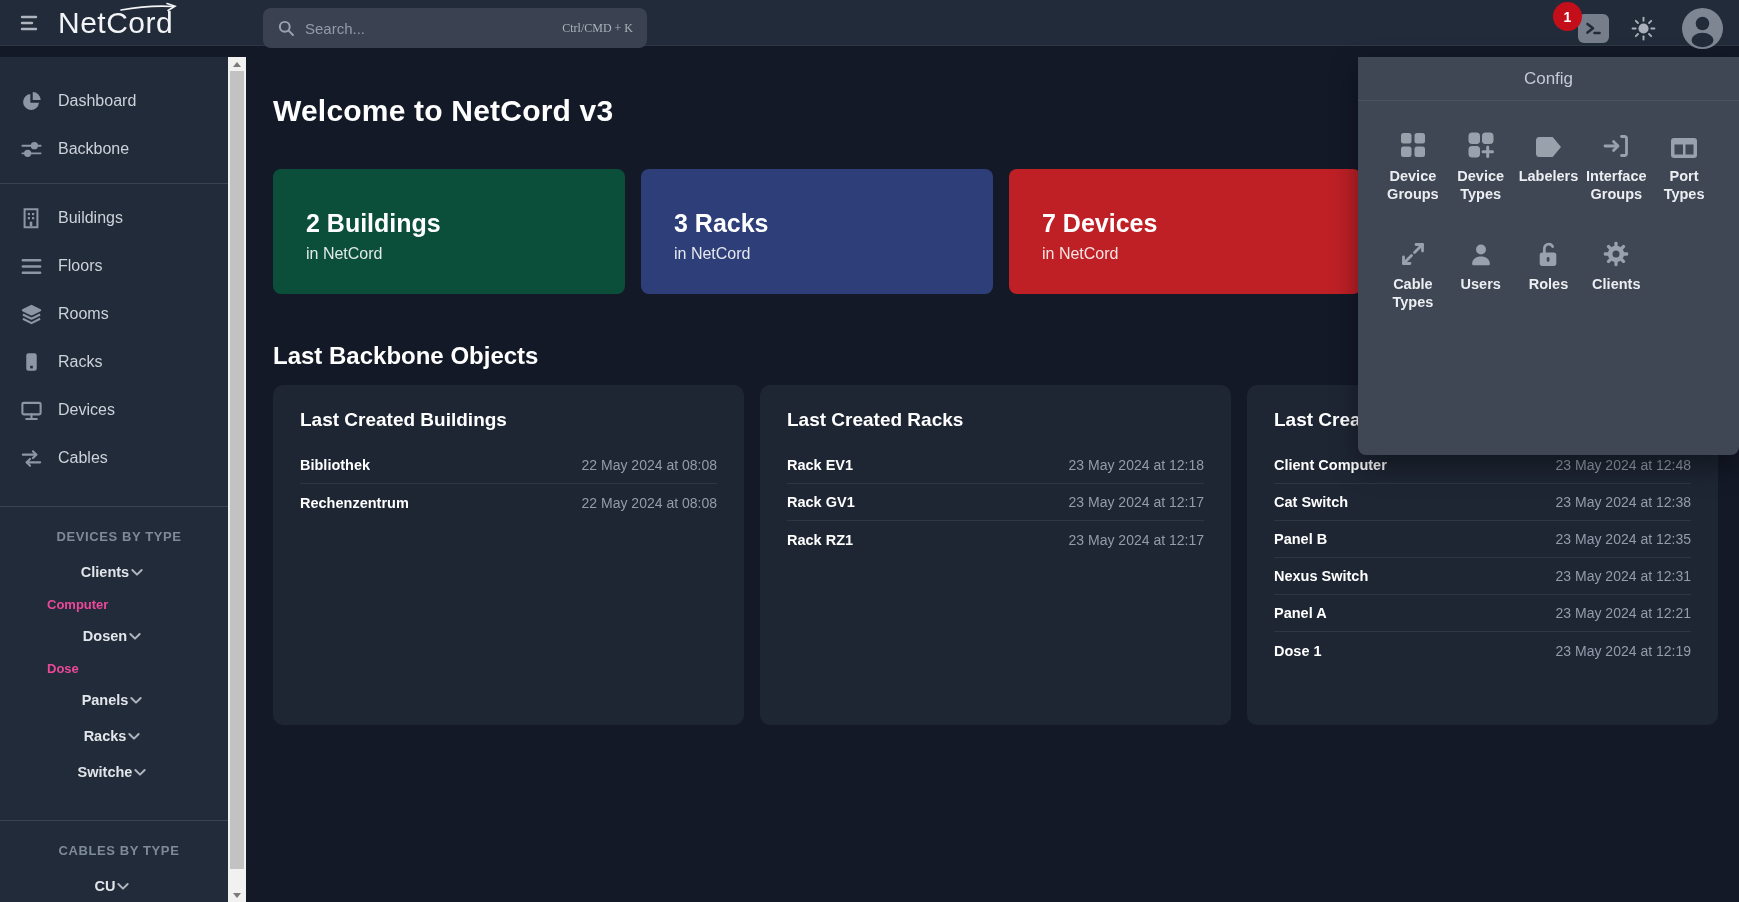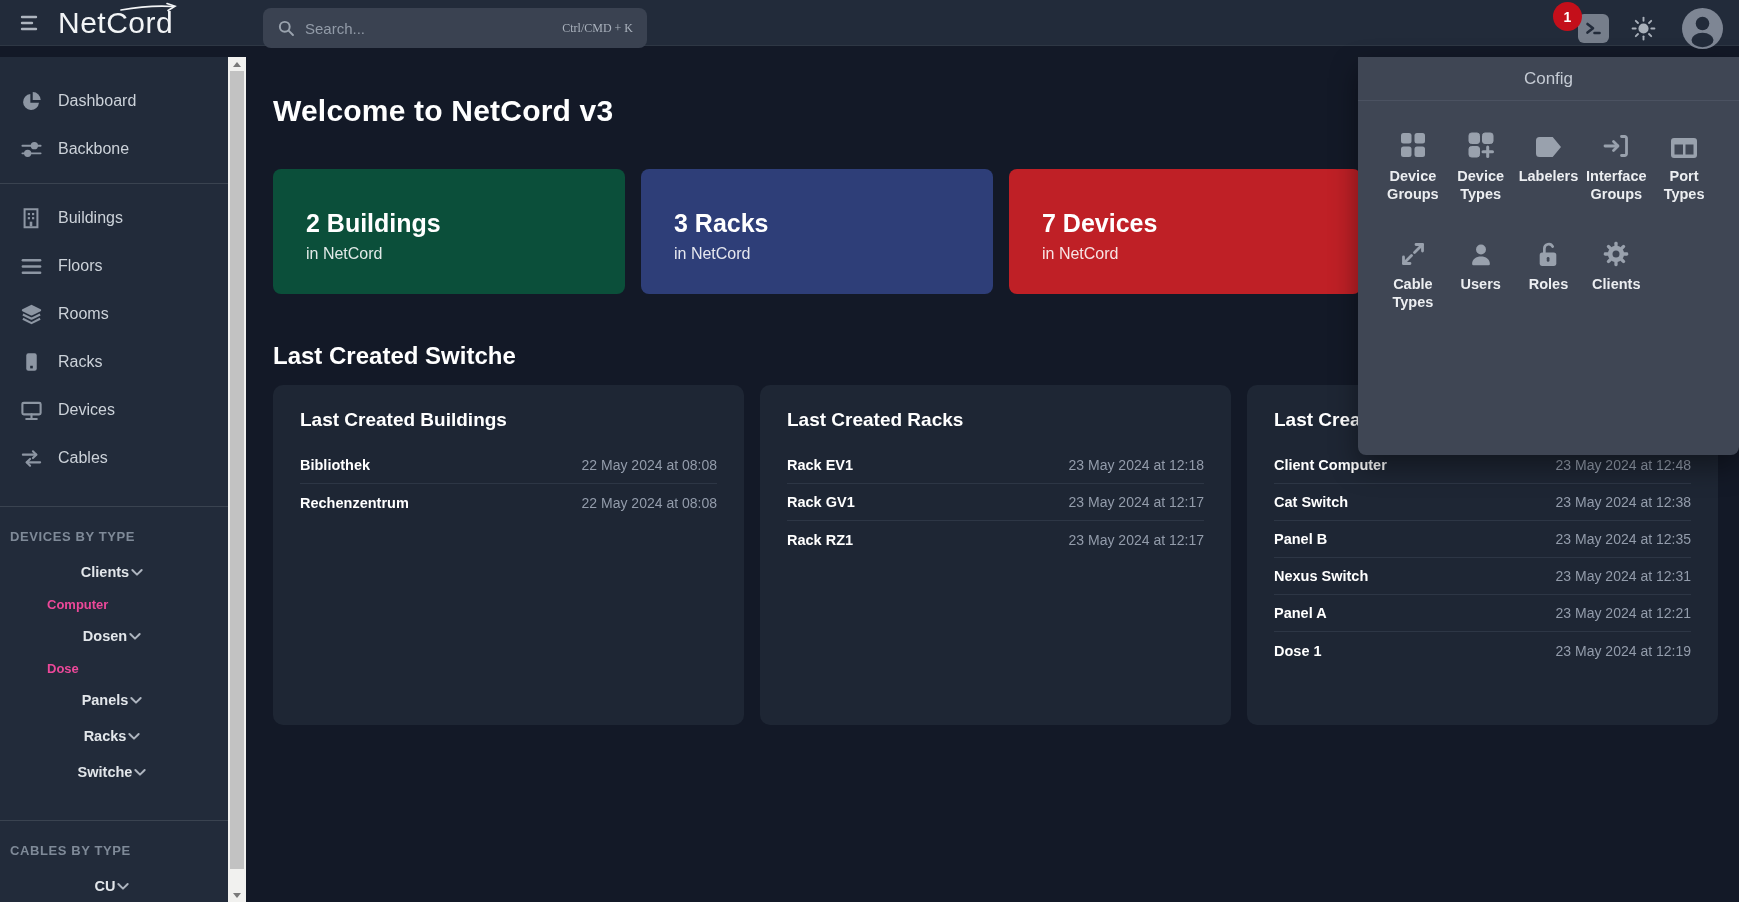--- a/index.html
+++ b/index.html
@@ -50,21 +50,21 @@
   }
   .nav-item {
     height:48px; display:flex; align-items:center; padding-left:19px;
     color:#ccd2d9; font-size:16px; cursor:pointer;
   }
   .nav-item .nicon { width:24px; height:24px; margin-right:15px; color:#8d96a3; display:flex; align-items:center; justify-content:center; }
   .side-divider { border-top:1px solid #3a4350; margin:10px 0; }
   .side-divider.big { margin:24px 0 8px; }
   .section-header {
     padding:14px 0 10px 10px; font-size:13px; font-weight:bold;
-    color:#7f8a98; letter-spacing:.6px;
+    color:#7f8a98; letter-spacing:.6px;text-align:center;
   }
   .type-item {
     height:36px; display:flex; align-items:center; justify-content:center;
     padding:0 20px 0 18px; font-size:14.5px; font-weight:bold; color:#e2e6ea; cursor:pointer;
   }
   .type-item .chev { color:#aeb5bf; display:flex; }
   .type-sub {
     height:28px; display:flex; align-items:center; padding-left:47px;
     font-size:13px; font-weight:bold; color:#ec4899; cursor:pointer;
   }
@@ -367,21 +367,21 @@
     <div class="stat-card stat-blue">
       <div class="headline">3 Racks</div>
       <div class="sub">in NetCord</div>
     </div>
     <div class="stat-card stat-red">
       <div class="headline">7 Devices</div>
       <div class="sub">in NetCord</div>
     </div>
   </div>
 
-  <div class="section-title">Last Created Switche</div>
+  <div class="section-title">Last Backbone Objects</div>
 
   <div class="panels">
 
     <div class="panel">
       <div class="panel-title">Last Created Buildings</div>
       <div class="prow">
         <span class="pname">Bibliothek</span>
         <span class="ptime">22 May 2024 at 08:08</span>
       </div>
       <div class="prow">

